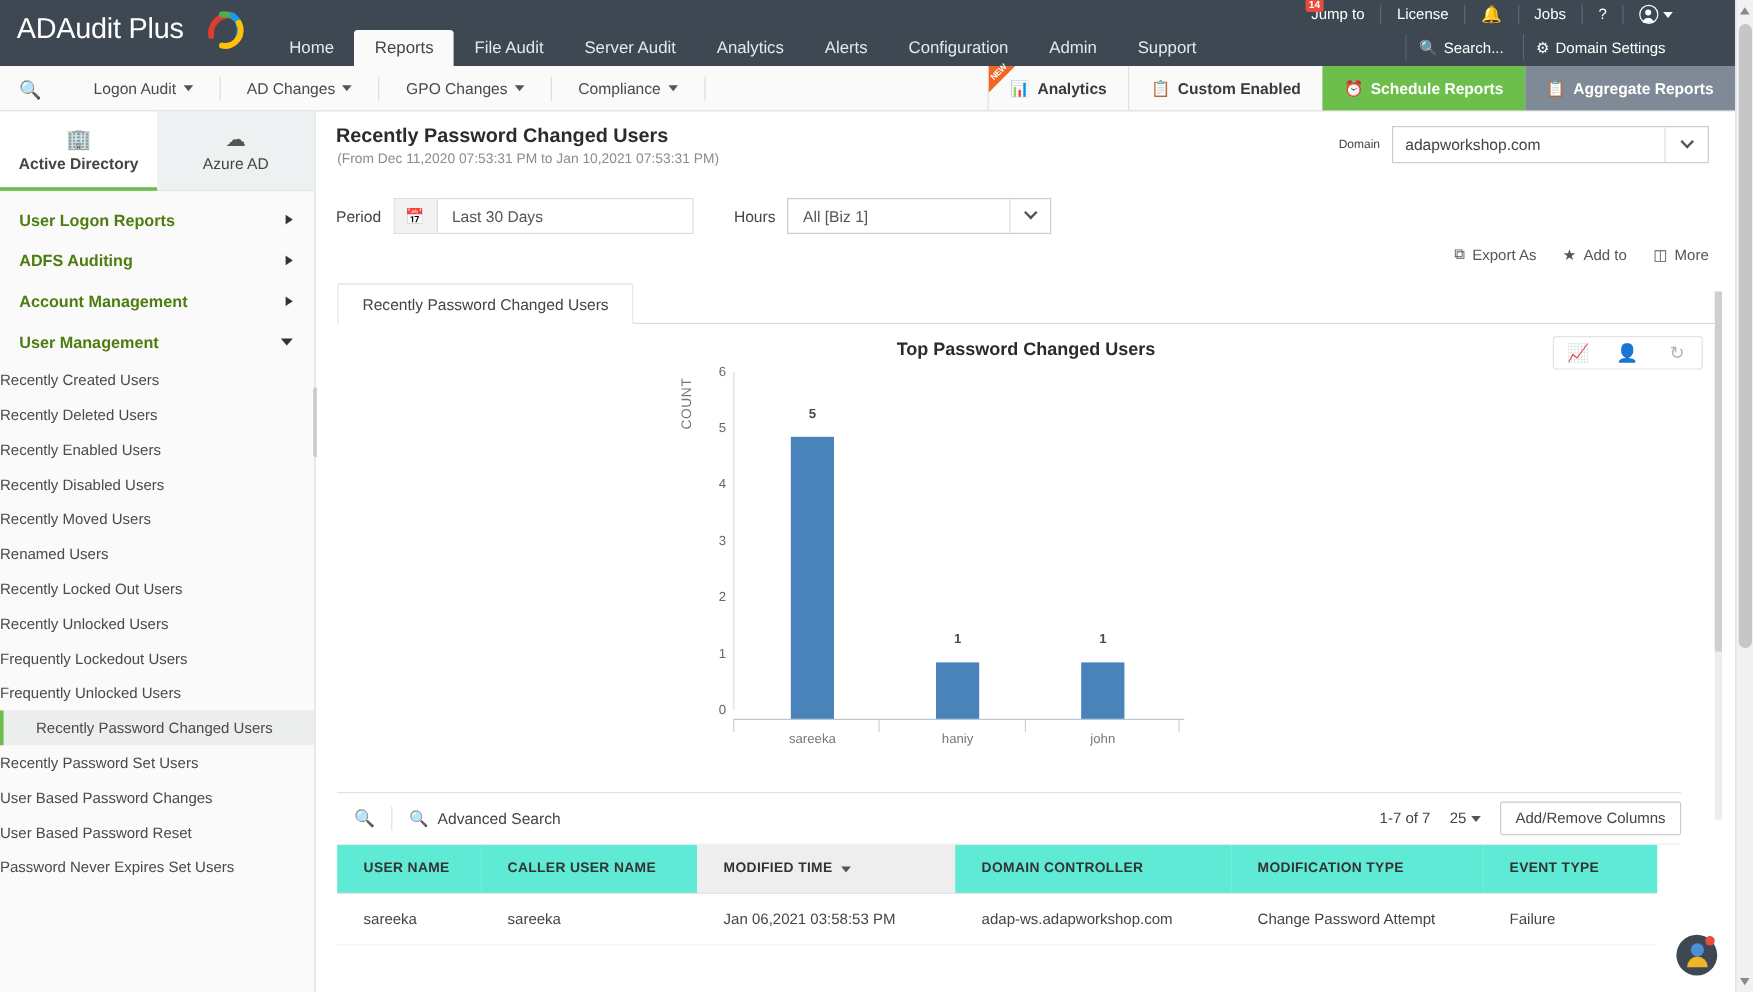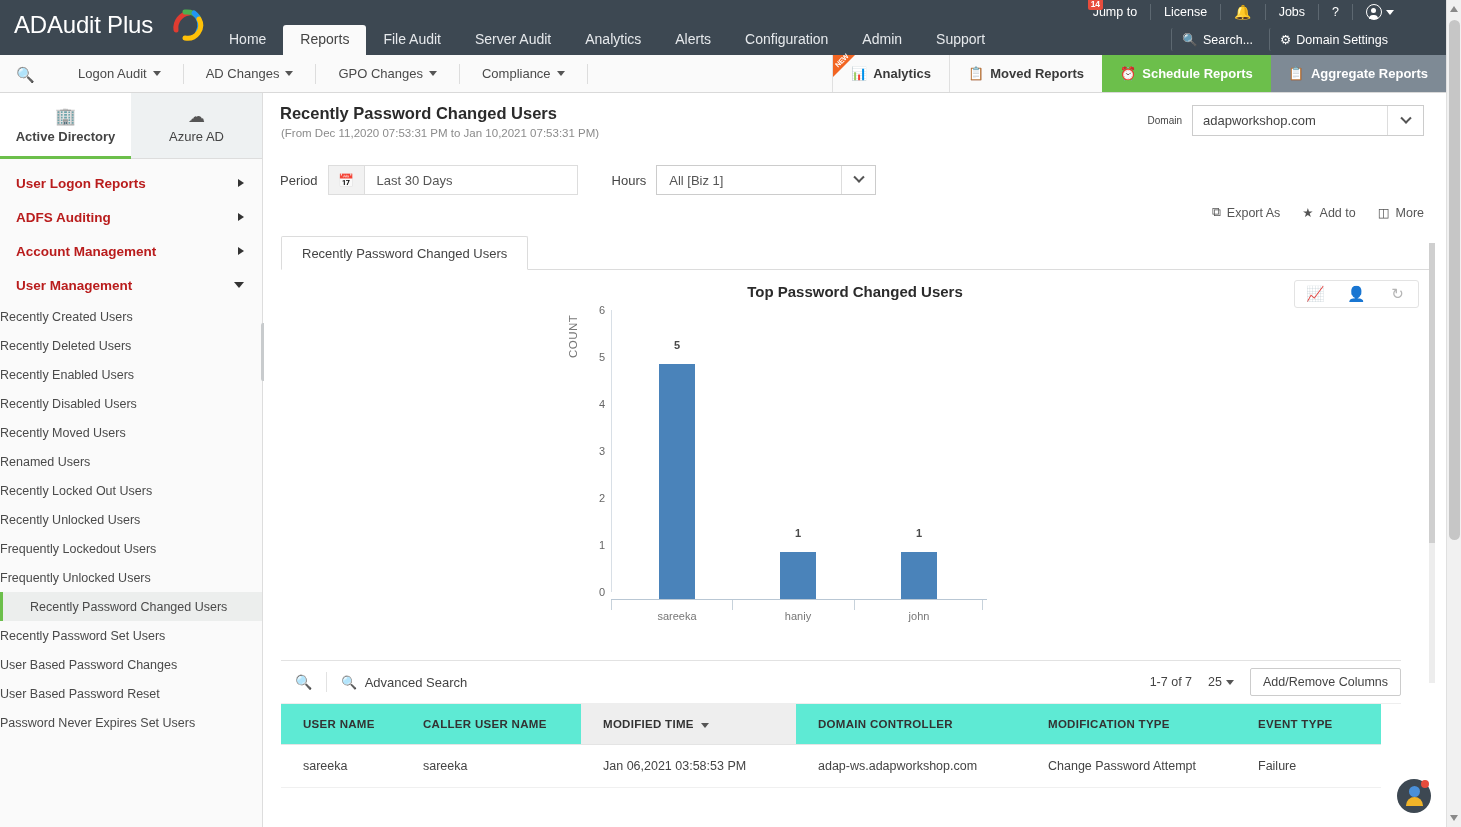--- a/index.html
+++ b/index.html
@@ -19,21 +19,21 @@
   }
   .logo{
     position:absolute; left:14px; top:10px;
     color:#fff; font-size:24px; letter-spacing:-.2px;
     display:flex; align-items:center; gap:17px;
   }
   .logo .lg-text{ font-weight:400; }
   .logo .swirl{ position:relative; width:34px; height:30px; margin-left:2px; display:inline-block;}
   .logo .swirl svg{ position:absolute; left:0; top:-2px;}
 
-  .mainnav{ position:absolute; left:212px; top:25px; display:flex; height:30px; }
+  .mainnav{ position:absolute; left:224px; top:25px; display:flex; height:30px; }
   .mainnav a{
     color:#e6e9ec; text-decoration:none; font-size:14px;
     padding:6px 17px 7px 17px; line-height:17px; white-space:nowrap;
   }
   .mainnav a.active{ background:#fafafa; color:#444; border-radius:3px 3px 0 0;}
 
   .util{ position:absolute; right:48px; top:4px; display:flex; align-items:center; }
   .util .u{
     color:#fff; font-size:12.5px; padding:0 13px; line-height:16px;
     border-right:1px solid #5d6871; display:flex; align-items:center; gap:4px;
@@ -107,21 +107,21 @@
     background:#eef1f2; position:relative;
   }
   .adtab.active{ background:#fff; font-weight:bold;}
   .adtab.active:after{
     content:""; position:absolute; left:0; bottom:-1px; width:100%; height:3px; background:#6cbf4b;
   }
   .adtab .ic{ font-size:17px; color:#555; line-height:18px;}
 
   .navgroup{
     height:34px; display:flex; align-items:center; justify-content:space-between;
-    padding:0 18px 0 16px; font-size:13.5px; color:#b91c1c; font-weight:600;
+    padding:0 18px 0 16px; font-size:13.5px; color:#4d7c0f; font-weight:600;
     margin-top:0;
   }
   .arrow-r{ width:0;height:0;border-top:4.5px solid transparent;border-bottom:4.5px solid transparent;border-left:6px solid #333;}
   .arrow-d{ width:0;height:0;border-left:5px solid transparent;border-right:5px solid transparent;border-top:6px solid #333;}
   .navsub{
     height:29px; display:flex; align-items:center; 
     font-size:12.5px; color:#4a4a4a;
   }
   .navsub.active{ background:#eceeed; border-left:3px solid #6cbf4b; padding-left:27px;}
   .collapse-handle{
@@ -132,21 +132,21 @@
   .collapse-handle i{ width:0;height:0;border-top:4px solid transparent;border-bottom:4px solid transparent;border-right:4px solid #fff;}
 
   
   .main{ position:absolute; left:264px; top:93px; width:1182px; height:734px; background:#fff; }
   .pgtitle{ position:absolute; left:16px; top:11px; font-size:16.5px; font-weight:bold; color:#2b2b2b;}
   .pgsub{ position:absolute; left:17px; top:34px; font-size:11.5px; color:#8b8b8b;}
 
   .domain-wrap{ position:absolute; right:22px; top:12px; display:flex; align-items:center; gap:10px;}
   .domain-lbl{ font-size:10px; color:#444;}
   .domain-sel{
-    width:232px; height:31px; border:1px solid #ccc; display:flex;
+    width:264px; height:31px; border:1px solid #ccc; display:flex;
     align-items:center; background:#fff;
   }
   .domain-sel .val{ flex:1; padding-left:10px; font-size:13px; color:#444;}
   .domain-sel .dd{ width:36px; height:100%; border-left:1px solid #ddd; display:flex; align-items:center; justify-content:center;}
   .chev{ width:8px;height:8px;border-right:2px solid #555;border-bottom:2px solid #555;transform:rotate(45deg) translate(-2px,-2px);}
 
   .filters{ position:absolute; left:16px; top:72px; display:flex; align-items:center; gap:10px;}
   .flabel{ font-size:13px; color:#444;}
   .period-box{ display:flex; height:30px; border:1px solid #ddd; width:250px; background:#fff;}
   .period-box .cal{ width:36px; display:flex; align-items:center; justify-content:center; background:#f2f2f2; border-right:1px solid #ddd; font-size:13px;}
@@ -305,21 +305,21 @@
   <div class="subright">
     <div class="item">
       <span class="newflag">
           <span>NEW</span>
         </span>
       <span>📊</span>
       <span>Analytics</span>
     </div>
     <div class="item">
       <span>📋</span>
-      <span>Moved Reports</span>
+      <span>Custom Enabled</span>
     </div>
     <div class="item green">
       <span>⏰</span>
       <span>Schedule Reports</span>
     </div>
     <div class="item grey">
       <span>📋</span>
       <span>Aggregate Reports</span>
     </div>
   </div>

